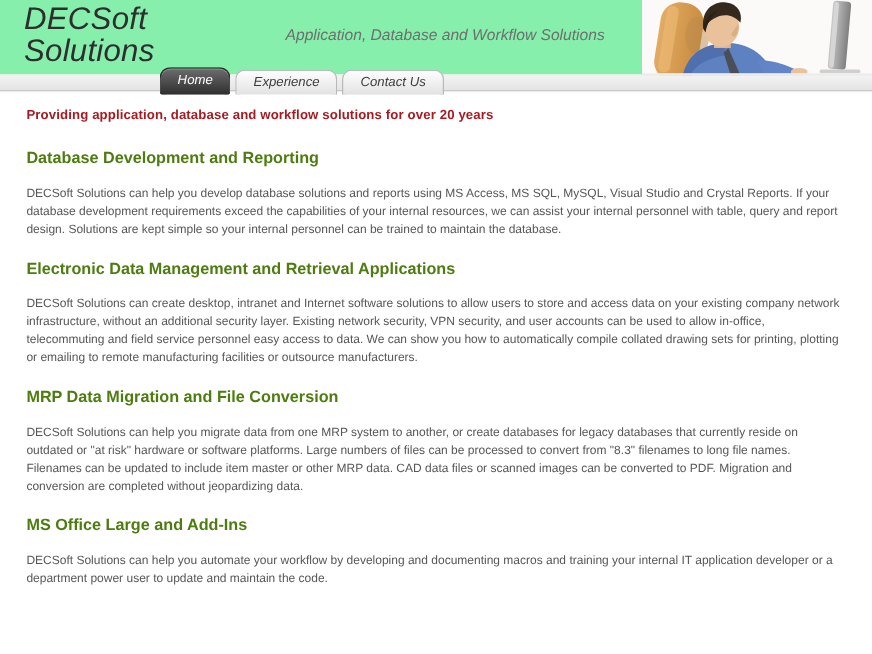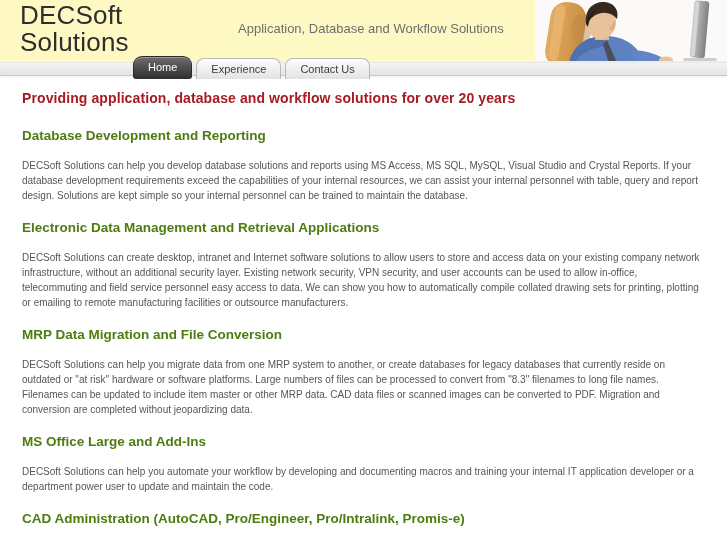--- a/index.html
+++ b/index.html
@@ -2,21 +2,21 @@
 <html><head>
 <meta charset="utf-8">
 <style>
   html,body{margin:0;padding:0;}
   body{
     width:727px;height:545px;overflow:hidden;background:#ffffff;
     font-family:"Liberation Sans","DejaVu Sans",sans-serif;
     position:relative;
   }
   
-  .header{position:relative;height:62px;background:#fef9c3;}
+  .header{position:relative;height:62px;background:#86efac;font-style:italic;}
   .logo{position:absolute;left:20px;top:2px;cursor:pointer;}
   .logo div{
     font-size:26px;line-height:27px;color:#2e2e2e;
     letter-spacing:0.2px;font-weight:400;
   }
   .tagline{
     position:absolute;left:238px;top:21px;
     font-size:13px;color:#6e6e6e;white-space:nowrap;text-align:right;
   }
   .hero-photo{position:absolute;right:0;top:0;width:192px;height:63px;}
@@ -43,21 +43,21 @@
   .tab.active{
     background:linear-gradient(#6d6d6d,#2e2e2e);
     border:1px solid #2a2a2a;border-bottom:none;
     border-radius:9px 9px 3px 3px;
     box-shadow:inset 0 1px 0 rgba(255,255,255,0.30);
     color:#ffffff;height:22px;line-height:21px;
   }
   
   .main{padding:0 22px;}
   .headline{
-    color:#a61b22;font-size:14px;font-weight:bold;
+    color:#a61b22;font-size:11px;font-weight:bold;
     margin:28px 0 22px 0;letter-spacing:0.1px;
   }
   .section h2{
     color:#4d7c0f;font-size:13.5px;font-weight:bold;
     margin:17px 0 15px 0;
   }
   .section p{
     color:#565656;font-size:10px;line-height:15px;margin:0;
   }
 </style>
@@ -149,19 +149,15 @@
     <section class="section">
       <h2>MRP Data Migration and File Conversion</h2>
       <p>DECSoft Solutions can help you migrate data from one MRP system to another, or create databases for legacy databases that currently reside on outdated or "at risk" hardware or software platforms. Large numbers of files can be processed to convert from "8.3" filenames to long file names. Filenames can be updated to include item master or other MRP data. CAD data files or scanned images can be converted to PDF. Migration and conversion are completed without jeopardizing data.</p>
     </section>
 
     <section class="section">
       <h2>MS Office Large and Add-Ins</h2>
       <p>DECSoft Solutions can help you automate your workflow by developing and documenting macros and training your internal IT application developer or a department power user to update and maintain the code.</p>
     </section>
 
-    <section class="section">
-      <h2>CAD Administration (AutoCAD, Pro/Engineer, Pro/Intralink, Promis-e)</h2>
-
-    </section>
   </main>
 
 </div>
 
 </body></html>

